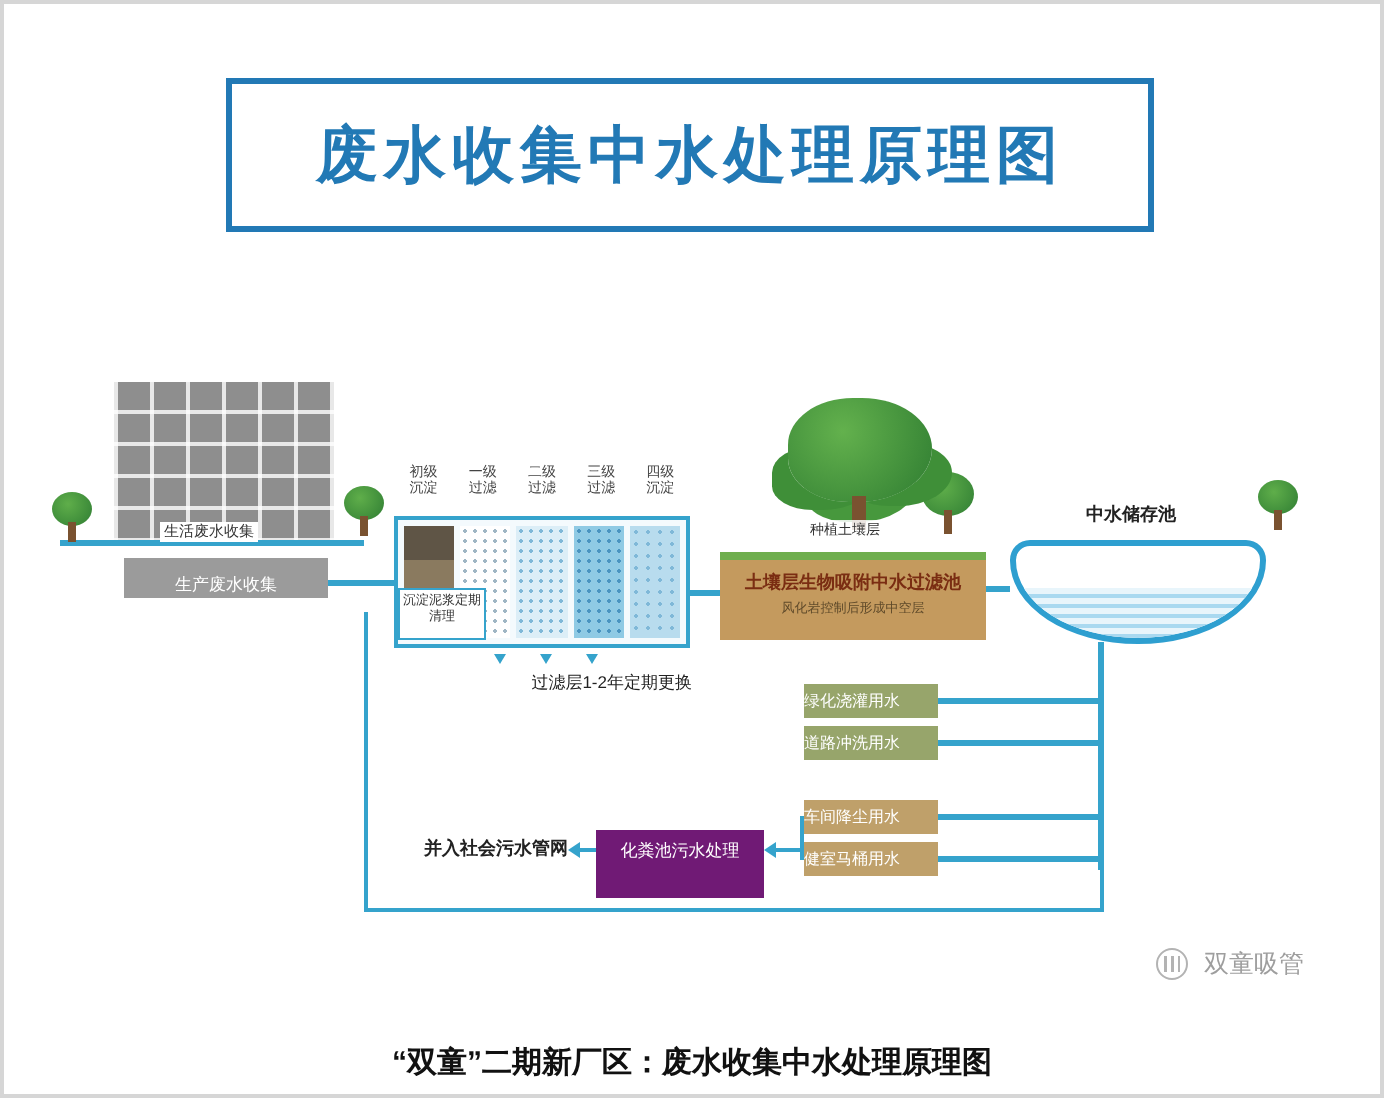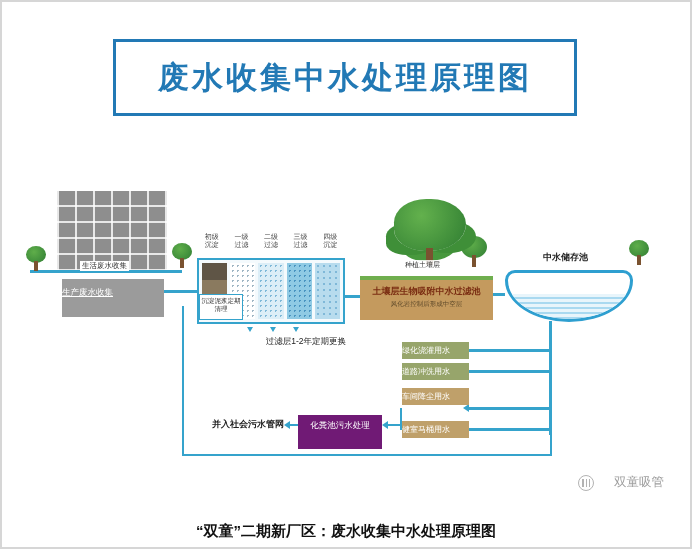--- a/index.html
+++ b/index.html
@@ -27,22 +27,22 @@
 
   
   .building {
     position:absolute; left:55px; top:189px; width:110px; height:80px;
     background-color:#8e8e8e;
     background-image:
       repeating-linear-gradient(90deg, rgba(255,255,255,.8) 0 2px, rgba(255,255,255,0) 2px 18px),
       repeating-linear-gradient(0deg, rgba(255,255,255,.8) 0 2px, rgba(255,255,255,0) 2px 16px);
   }
   .prod-box {
-    position:absolute; left:60px; top:277px; width:102px; height:38px;
-    background:#9b9b9b; color:#fff; font-size:8.5px; line-height:27px;text-decoration:underline;
+    position:absolute; left:60px; top:277px; width:102px; height:20px;
+    background:#9b9b9b; color:#fff; font-size:8.5px; text-align:center; line-height:27px;
   }
   .domestic-lbl { left:78px; top:259px; font-size:7.5px; background:#fff; padding:0 2px; z-index:2; }
 
   
   .tree { position:absolute; }
   .tree .crown { position:absolute; left:0; top:0; width:20px; height:17px;
     background:radial-gradient(circle at 40% 35%, #5fae4a, #2f7d33); border-radius:50%; }
   .tree .trunk { position:absolute; left:8px; top:15px; width:4px; height:10px; background:#7a5230; }
   .tree.md .crown { width:26px; height:22px; }
   .tree.md .trunk { left:11px; top:19px; height:12px; }
@@ -91,21 +91,21 @@
   .use.green { background:#97a56b; }
   .use.tan { background:#bfa06a; }
 
   .septic-box { position:absolute; left:296px; top:413px; width:84px; height:34px;
     background:#701a75; color:#fff; font-size:8.5px; text-align:center; line-height:21px; }
   .sewer-lbl { left:210px; top:416px; font-size:9px; font-weight:bold; color:#222; }
 
   
   .caption { position:absolute; left:0; top:520px; width:100%; text-align:center;
     font-size:15px; font-weight:bold; color:#111; }
-  .watermark { position:absolute; left:576px; top:472px; display:flex; align-items:center; gap:20px; }
+  .watermark { position:absolute; left:576px; top:472px; display:flex; align-items:flex-start; gap:8px; }
   .wm-logo { width:16px; height:16px; border:1.5px solid #b3b3b3; border-radius:50%;
     display:flex; align-items:center; justify-content:center; }
   .wm-straws { width:8px; height:8px;
     background:repeating-linear-gradient(90deg, #b3b3b3 0 1.5px, transparent 1.5px 3.5px); }
   .wm-text { font-size:12.5px; color:#9e9e9e; }
 </style>
 </head>
 <body>
 
 <div class="page">
@@ -197,21 +197,21 @@
 
   <span class="tri-left" style="left:461px; top:344px;"></span>
   <span class="tri-left" style="left:461px; top:365px;"></span>
   <span class="tri-left" style="left:461px; top:402px;"></span>
   <span class="tri-left" style="left:461px; top:423px;"></span>
   <span class="tri-left" style="left:380px; top:419px;"></span>
   <span class="tri-left" style="left:282px; top:419px;"></span>
 
   <div class="use green" style="top:340px;">绿化浇灌用水</div>
   <div class="use green" style="top:361px;">道路冲洗用水</div>
-  <div class="use tan" style="top:386px;">车间降尘用水</div>
+  <div class="use tan" style="top:398px;">车间降尘用水</div>
   <div class="use tan" style="top:419px;">健室马桶用水</div>
 
   <div class="septic-box">化粪池污水处理</div>
   <span class="lbl sewer-lbl">并入社会污水管网</span>
 
   <div class="watermark">
     <span class="wm-logo">
         <span class="wm-straws"></span>
       </span>
     <span class="wm-text">双童吸管</span>

